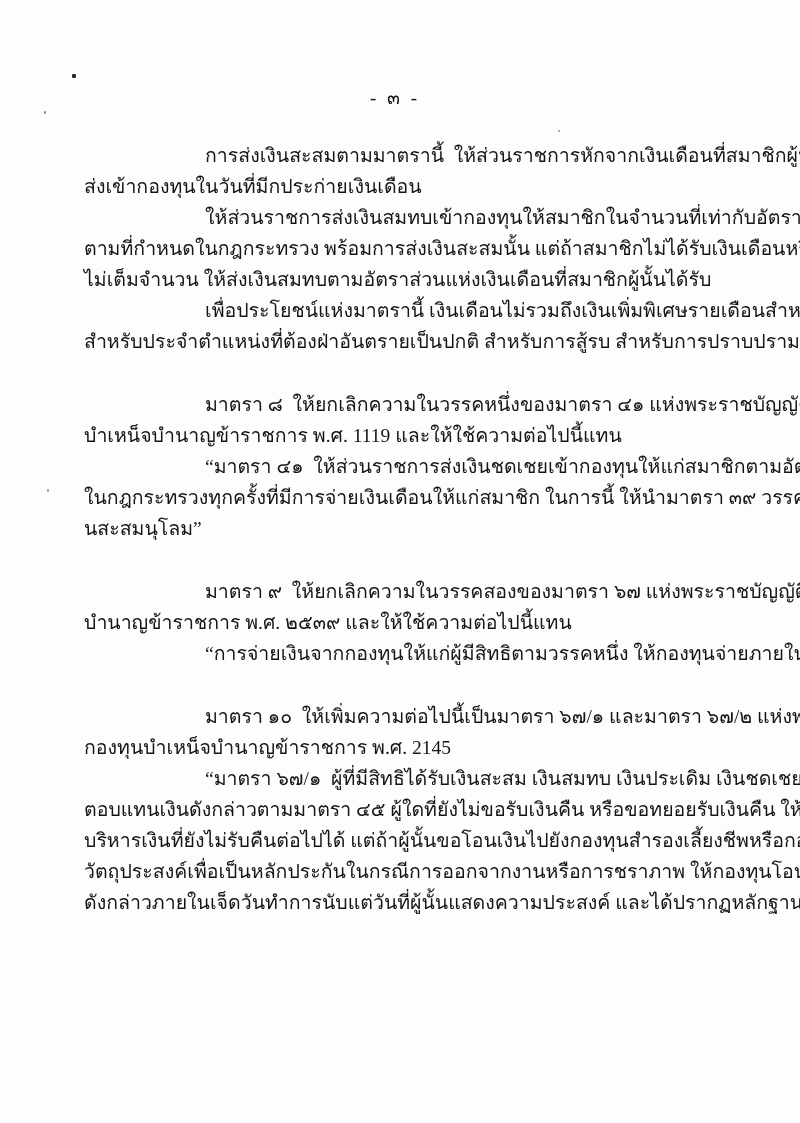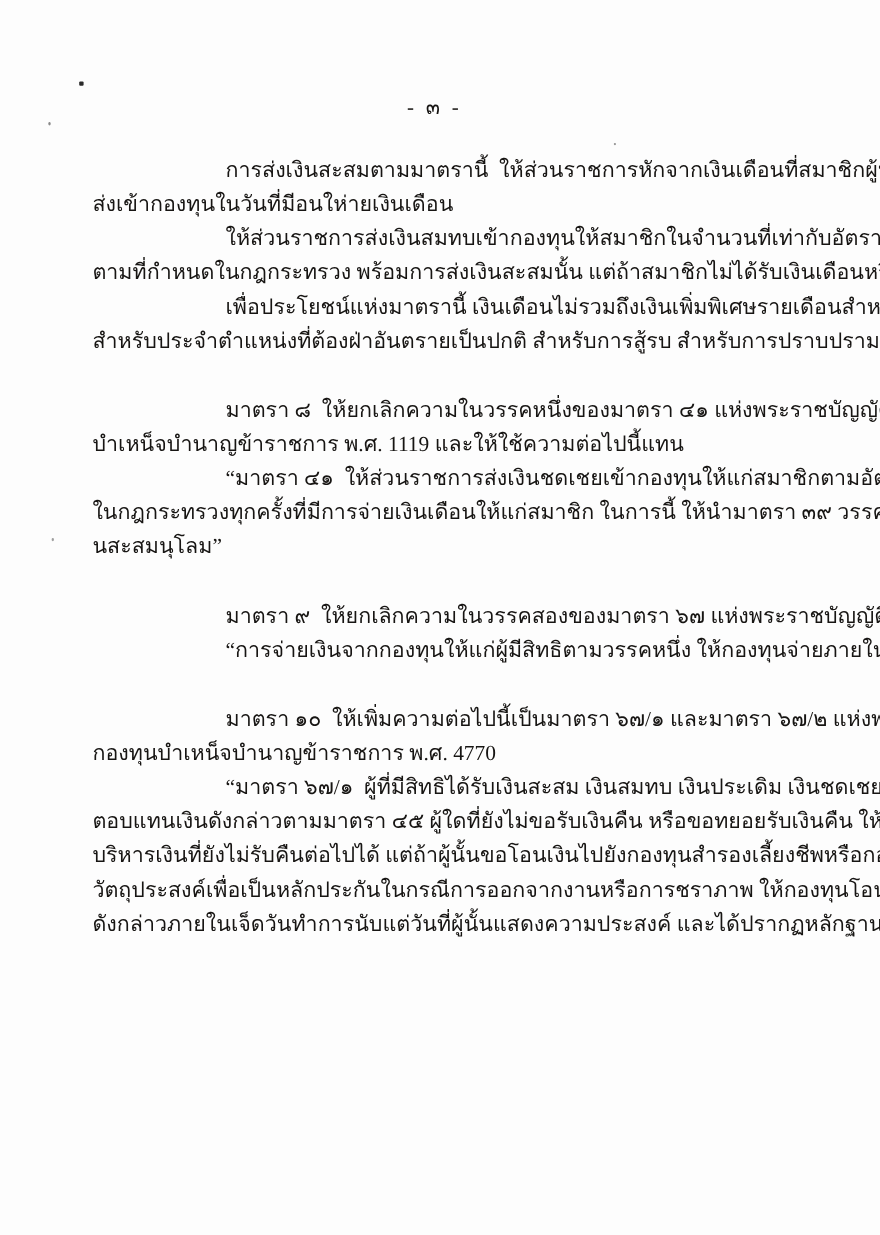--- a/index.html
+++ b/index.html
@@ -58,48 +58,50 @@
   <span class="speck s1"></span>
   <span class="speck s2"></span>
   <span class="speck s3"></span>
   <span class="speck s4"></span>
 
   <div class="page-number">- ๓ -</div>
 
   <div class="body-text">
       <div class="block">
         <div class="line first">การส่งเงินสะสมตามมาตรานี้  ให้ส่วนราชการหักจากเงินเดือนที่สมาชิกผู้นั้นได้รับและ</div>
-        <div class="line">ส่งเข้ากองทุนในวันที่มีอนให่ายเงินเดือน</div>
+        <div class="line">ส่งเข้ากองทุนในวันที่มีกประก่ายเงินเดือน</div>
       </div>
       <div class="block">
         <div class="line first">ให้ส่วนราชการส่งเงินสมทบเข้ากองทุนให้สมาชิกในจำนวนที่เท่ากับอัตราเงินสะสม</div>
         <div class="line">ตามที่กำหนดในกฎกระทรวง พร้อมการส่งเงินสะสมนั้น แต่ถ้าสมาชิกไม่ได้รับเงินเดือนหรือได้รับเงินเดือน</div>
+        <div class="line">ไม่เต็มจำนวน ให้ส่งเงินสมทบตามอัตราส่วนแห่งเงินเดือนที่สมาชิกผู้นั้นได้รับ</div>
       </div>
       <div class="block">
         <div class="line first">เพื่อประโยชน์แห่งมาตรานี้ เงินเดือนไม่รวมถึงเงินเพิ่มพิเศษรายเดือนสำหรับค่าวิชา</div>
         <div class="line">สำหรับประจำตำแหน่งที่ต้องฝ่าอันตรายเป็นปกติ สำหรับการสู้รบ สำหรับการปราบปรามผู้กระทำความผิด</div>
       </div>
       <div class="block gap">
         <div class="line first">มาตรา ๘  ให้ยกเลิกความในวรรคหนึ่งของมาตรา ๔๑ แห่งพระราชบัญญัติกองทุน</div>
         <div class="line">บำเหน็จบำนาญข้าราชการ พ.ศ. 1119 และให้ใช้ความต่อไปนี้แทน</div>
       </div>
       <div class="block">
         <div class="line first">“มาตรา ๔๑  ให้ส่วนราชการส่งเงินชดเชยเข้ากองทุนให้แก่สมาชิกตามอัตราที่กำหนด</div>
         <div class="line">ในกฎกระทรวงทุกครั้งที่มีการจ่ายเงินเดือนให้แก่สมาชิก ในการนี้ ให้นำมาตรา ๓๙ วรรคหก มาใช้บังคับ</div>
         <div class="line">นสะสมนุโลม”</div>
       </div>
       <div class="block gap">
         <div class="line first">มาตรา ๙  ให้ยกเลิกความในวรรคสองของมาตรา ๖๗ แห่งพระราชบัญญัติกองทุนบำเหน็จ</div>
+        <div class="line">บำนาญข้าราชการ พ.ศ. ๒๕๓๙ และให้ใช้ความต่อไปนี้แทน</div>
       </div>
       <div class="block">
         <div class="line first">“การจ่ายเงินจากกองทุนให้แก่ผู้มีสิทธิตามวรรคหนึ่ง ให้กองทุนจ่ายภายในเจ็ดวันทำการ</div>
       </div>
       <div class="block gap">
         <div class="line first">มาตรา ๑๐  ให้เพิ่มความต่อไปนี้เป็นมาตรา ๖๗/๑ และมาตรา ๖๗/๒ แห่งพระราชบัญญัติ</div>
-        <div class="line">กองทุนบำเหน็จบำนาญข้าราชการ พ.ศ. 4770</div>
+        <div class="line">กองทุนบำเหน็จบำนาญข้าราชการ พ.ศ. 2145</div>
       </div>
       <div class="block">
         <div class="line first">“มาตรา ๖๗/๑  ผู้ที่มีสิทธิได้รับเงินสะสม เงินสมทบ เงินประเดิม เงินชดเชย และผลประโยชน์</div>
         <div class="line">ตอบแทนเงินดังกล่าวตามมาตรา ๔๕ ผู้ใดที่ยังไม่ขอรับเงินคืน หรือขอทยอยรับเงินคืน ให้กองทุน</div>
         <div class="line">บริหารเงินที่ยังไม่รับคืนต่อไปได้ แต่ถ้าผู้นั้นขอโอนเงินไปยังกองทุนสำรองเลี้ยงชีพหรือกองทุนอื่นที่มี</div>
         <div class="line">วัตถุประสงค์เพื่อเป็นหลักประกันในกรณีการออกจากงานหรือการชราภาพ ให้กองทุนโอนเงินไปยังกองทุน</div>
         <div class="line">ดังกล่าวภายในเจ็ดวันทำการนับแต่วันที่ผู้นั้นแสดงความประสงค์ และได้ปรากฏหลักฐานถูกต้องครบถ้วน</div>
       </div>
     </div>
 </div>

